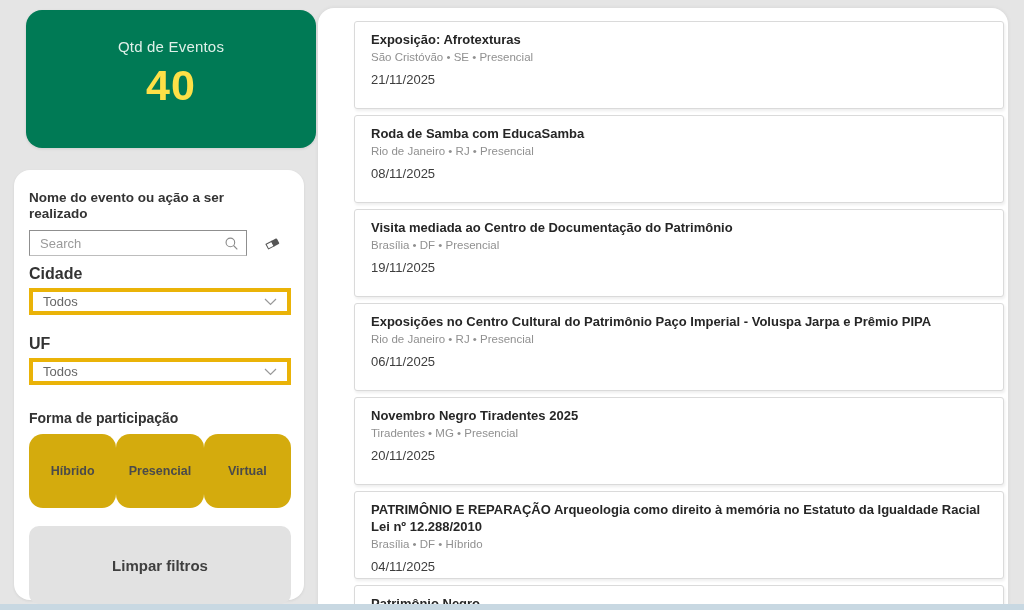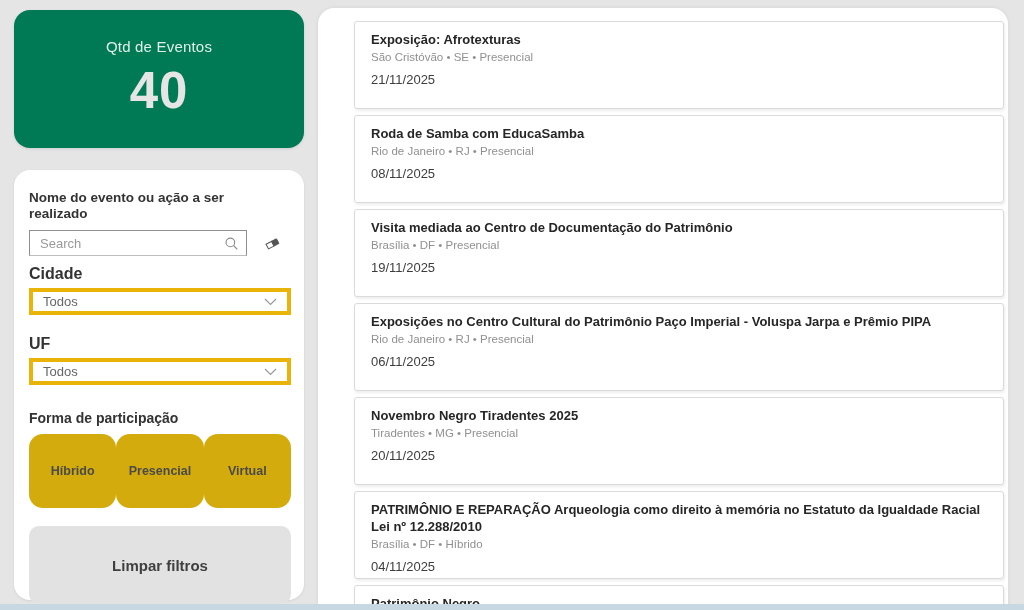--- a/index.html
+++ b/index.html
@@ -11,27 +11,27 @@
   }
   *{margin:0;padding:0;box-sizing:border-box;}
   html,body{width:1024px;height:610px;overflow:hidden;}
   body{
     background:var(--page-bg);
     font-family:"Liberation Sans","DejaVu Sans",sans-serif;
     position:relative;
   }
   
   .kpi-card{
-    position:absolute;left:14px;top:10px;width:290px;height:138px;
+    position:absolute;left:26px;top:10px;width:290px;height:138px;
     background:var(--green);border-radius:16px;
     display:flex;flex-direction:column;align-items:center;
     padding-top:28px;box-shadow:0 1px 3px rgba(0,0,0,.10);
   }
   .kpi-label{color:#dff0e9;font-size:15px;letter-spacing:.2px;}
-  .kpi-value{color:#e5e5e5;font-size:51px;font-weight:700;margin-top:6px;letter-spacing:1px;}
+  .kpi-value{color:#fde047;font-size:43px;font-weight:700;margin-top:6px;letter-spacing:1px;}
   
   .filter-panel{
     position:absolute;left:14px;top:170px;width:290px;height:430px;
     background:#ffffff;border-radius:16px;
     padding:20px 13px 0 15px;box-shadow:0 1px 3px rgba(0,0,0,.08);
   }
   .filter-title{
     font-size:13.5px;font-weight:700;color:#333;line-height:16px;width:250px;
   }
   .search-row{display:flex;align-items:center;margin-top:8px;height:26px;}

